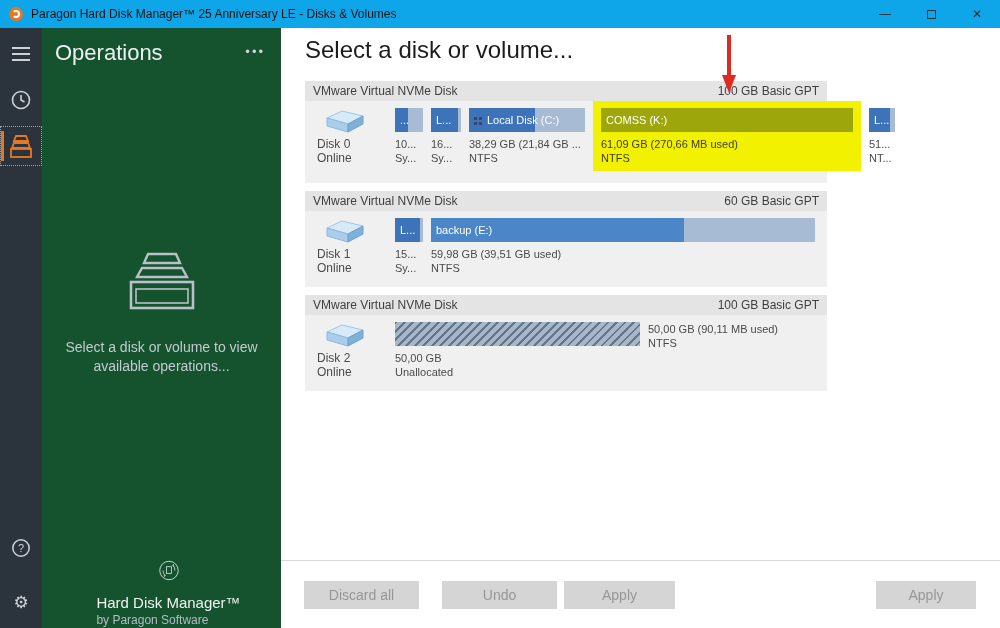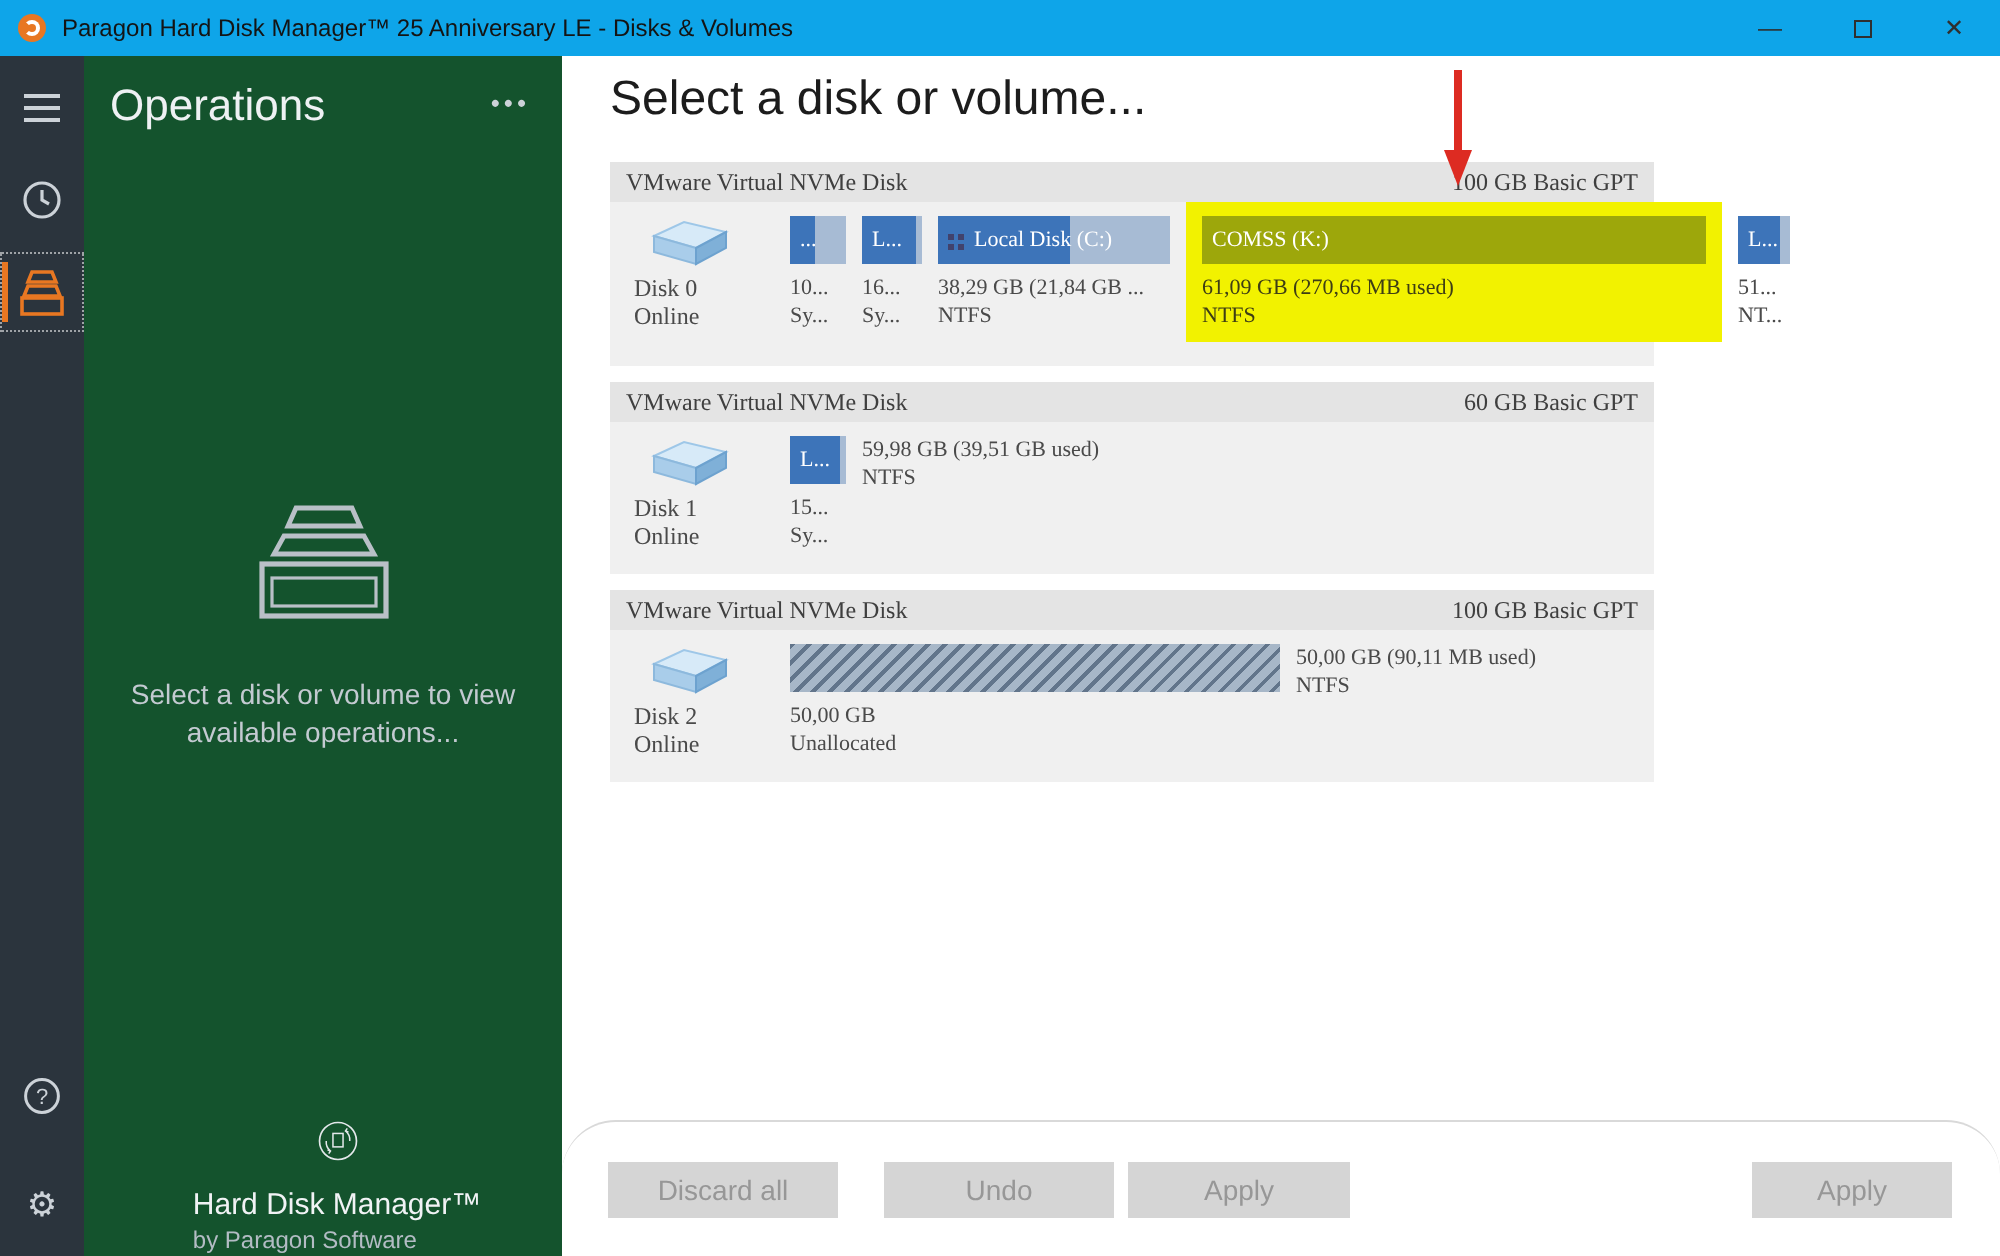--- a/index.html
+++ b/index.html
@@ -33,39 +33,39 @@
   .panel-caption{margin-top:18px;font-size:14px;line-height:19px;color:#c3cad1;}
   .panel-foot{height:68px;display:flex;align-items:center;gap:13px;padding-left:14px;flex-direction:column;}
   .brand-name{font-size:15px;color:#f1f3f5;line-height:18px;}
   .brand-by{font-size:12px;color:#b3bcc4;line-height:16px;}
 
   
   .main{flex:1;background:#fff;display:flex;flex-direction:column;position:relative;}
   .content{flex:1;padding:8px 0 0 24px;position:relative;}
   .page-heading{font-size:24px;font-weight:400;color:#1c1c1c;margin-bottom:17px;}
 
-  .disk-row{width:522px;margin-bottom:8px;font-family:Liberation Serif, serif;}
+  .disk-row{width:522px;margin-bottom:8px;}
   .disk-head{height:20px;background:#e4e4e4;display:flex;justify-content:space-between;align-items:center;padding:0 8px;font-size:12px;color:#3f3f3f;}
   .disk-body{background:#f0f0f0;display:flex;gap:8px;padding:7px 12px 12px;}
   .disk-cell{width:70px;flex:none;font-size:12px;color:#4a4a4a;line-height:14px;}
   .disk-cell svg{display:block;margin:0 0 3px 6px;}
 
   .part{overflow:hidden;white-space:nowrap;flex:none;}
   .part.grow{flex:1 1 0;min-width:0;}
   .part-bar{height:24px;margin-bottom:5px;display:flex;align-items:center;gap:4px;color:#fff;font-size:11px;padding:0 5px;}
   .part-bar.hatch{background:repeating-linear-gradient(135deg,#62758b 0 2px,#a7b7c8 2px 6px);}
   .l1,.l2{font-size:11px;line-height:14px;color:#4a4a4a;}
   .part.hl{background:var(--yellow);margin-top:-7px;padding:7px 8px 6px;}
   .part.hl .l1,.part.hl .l2{color:#3e3e14;}
   .winflag{position:relative;width:9px;height:9px;flex:none;}
   .winflag::before{content:"";position:absolute;width:3px;height:3px;left:0;top:1px;background:rgba(70,25,45,.55);box-shadow:5px 0 rgba(70,25,45,.55),0 5px rgba(70,25,45,.55),5px 5px rgba(70,25,45,.55);}
 
   .arrow{position:absolute;left:439px;top:7px;}
 
-  .actions{height:68px;border-top:1px solid #d9d9d9;display:flex;align-items:center;background:#fff;border-radius:27px;}
+  .actions{height:68px;border-top:1px solid #d9d9d9;display:flex;align-items:center;background:#fff;}
   .btn{height:28px;background:#d5d5d5;color:#979797;font-size:14px;display:flex;align-items:center;justify-content:center;cursor:default;}
   .btn-discard{width:115px;margin-left:23px;}
   .btn-undo{width:115px;margin-left:23px;}
   .btn-redo{width:111px;margin-left:7px;}
   .btn-apply{width:100px;margin-left:auto;margin-right:24px;}
 </style>
 </head>
 <body>
 
 <div class="titlebar">
@@ -220,20 +220,23 @@
         <div>Online</div>
       </div>
     <div class="part" style="width: 28px;">
                 <div class="part-bar" style="background: linear-gradient(to right, rgb(61, 116, 185) 0px, rgb(61, 116, 185) 90%, rgb(167, 187, 212) 90%, rgb(167, 187, 212) 100%);">
                   <span>L...</span>
                 </div>
                 <div class="l1">15...</div>
                 <div class="l2">Sy...</div>
               </div>
               <div class="part grow">
+                <div class="part-bar" style="background: linear-gradient(to right, rgb(75, 134, 200) 0px, rgb(75, 134, 200) 66%, rgb(167, 187, 212) 66%, rgb(167, 187, 212) 100%);">
+                  <span>backup (E:)</span>
+                </div>
                 <div class="l1">59,98 GB (39,51 GB used)</div>
                 <div class="l2">NTFS</div>
               </div>
             </div>
   </div>
 
   <div class="disk-row">
     <div class="disk-head">
       <span>VMware Virtual NVMe Disk</span>
       <span>100 GB Basic GPT</span>

